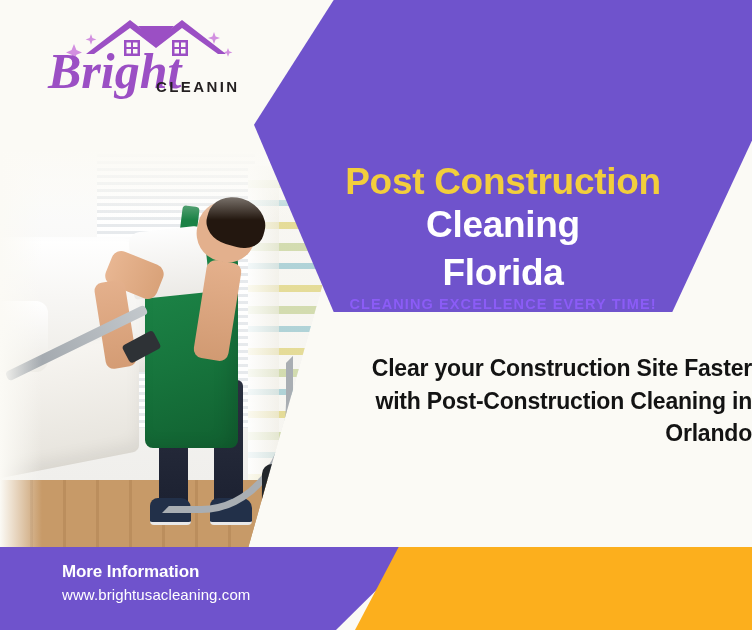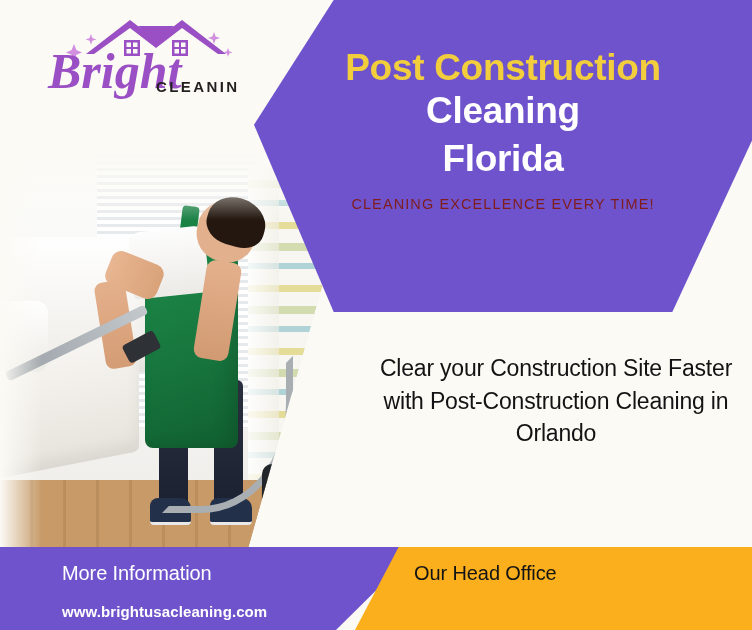--- a/index.html
+++ b/index.html
@@ -288,69 +288,68 @@
   }
   .hex-inner {
     position: absolute;
     left: 254px;
     top: 0;
     width: 498px;
     height: 312px;
     display: flex;
     flex-direction: column;
     align-items: center;
-    justify-content: flex-start;
+    justify-content: flex-end;
     padding-top: 48px;
     box-sizing: border-box;
   }
   .hl-1 {
     color: #f2ce3c;
     font-size: 37px;
     font-weight: 700;
     line-height: 1.06;
     letter-spacing: -.3px;
     text-align: center;
   }
   .hl-2, .hl-3 {
     color: #ffffff;
     font-size: 37px;
     font-weight: 700;
     line-height: 1.28;
     letter-spacing: -.3px;
     text-align: center;
   }
   .tagline {
-    margin-top: 14px;
-    color: #7f1d1d;
+    color: #8b5cf6;
     font-size: 14.5px;
-    font-weight: 400;
+    font-weight: 700;
     letter-spacing: 1.1px;
     text-align: center;
   }
 
   
   .logo {
     position: absolute;
     left: 38px;
     top: 10px;
     width: 200px;
     height: 90px;
   }
   .logo svg { display: block; }
 
   
   .body-copy {
     position: absolute;
     left: 360px;
     top: 352px;
     width: 392px;
-    text-align: center;
+    text-align: right;
     color: #131313;
     font-size: 23px;
-    font-weight: 400;
+    font-weight: 700;
     line-height: 1.42;
     letter-spacing: -.2px;
   }
 
   
   .footer-purple {
     position: absolute;
     left: 0;
     top: 547px;
     width: 420px;
@@ -375,28 +374,28 @@
     top: 562px;
     color: #ffffff;
   }
   .footer-right-text {
     position: absolute;
     left: 414px;
     top: 562px;
     color: #141414;
   }
   .f-title {
-    font-size: 20px;
-    font-weight: 400;
+    font-size: 17px;
+    font-weight: 700;
     letter-spacing: -.1px;
-    margin-bottom: 18px;
+    margin-bottom: 4px;
   }
   .f-sub {
     font-size: 15px;
-    font-weight: 700;
+    font-weight: 400;
     letter-spacing: .1px;
   }
 </style>
 </head>
 <body>
 
 <div id="flyer">
 
   <div class="photo-wrap">
     <div class="photo">
@@ -468,16 +467,15 @@
 
   <div class="footer-purple"></div>
   <div class="footer-orange"></div>
 
   <div class="footer-left-text">
     <div class="f-title">More Information</div>
     <div class="f-sub">www.brightusacleaning.com</div>
   </div>
 
   <div class="footer-right-text">
-    <div class="f-title">Our Head Office</div>
   </div>
 
 </div>
 
 </body></html>

